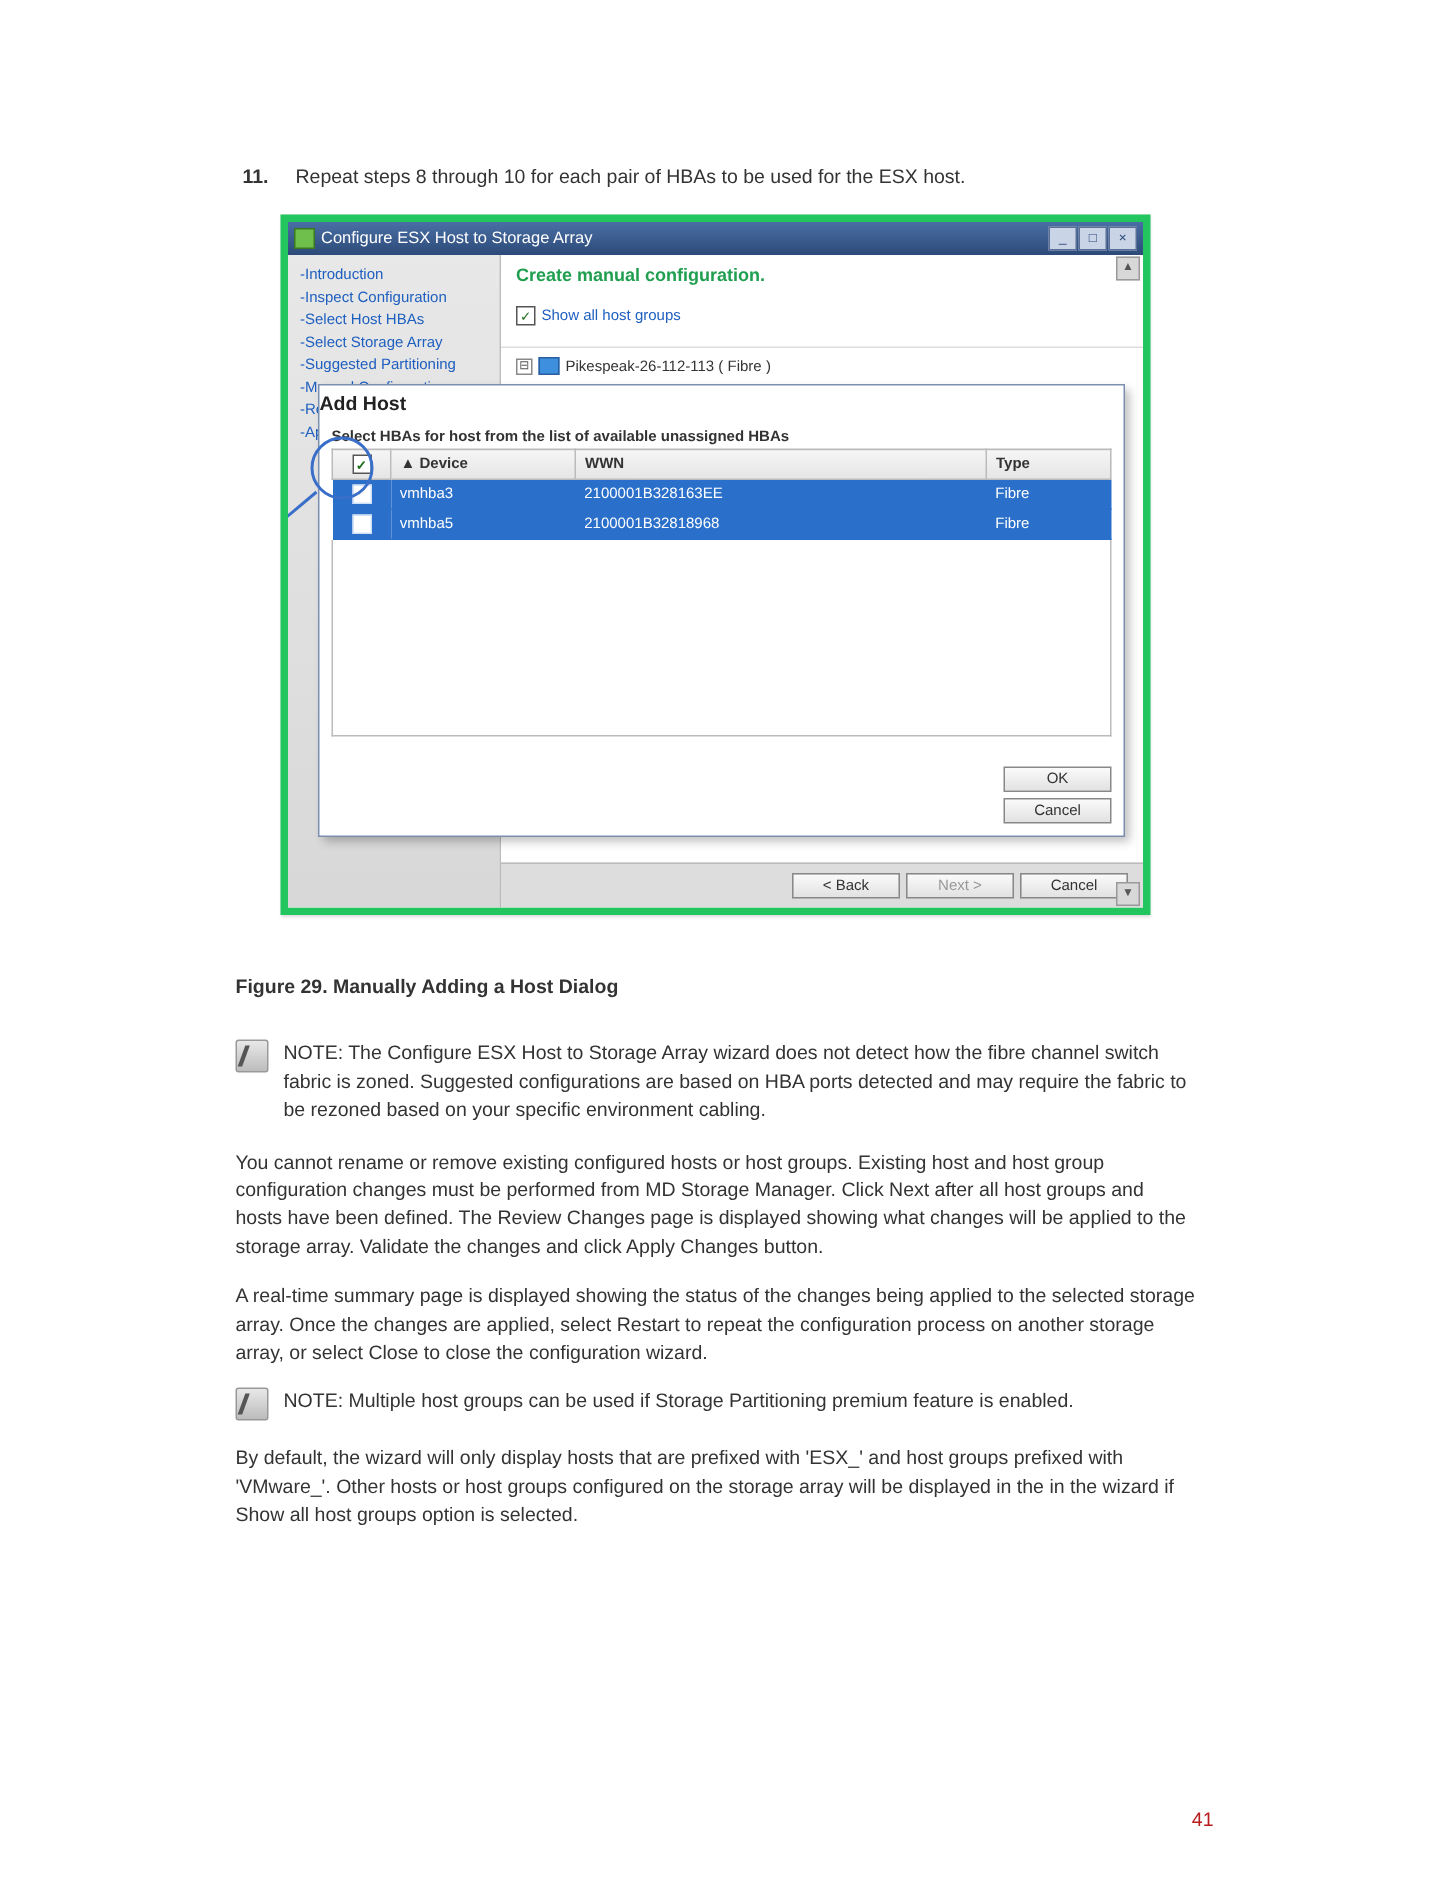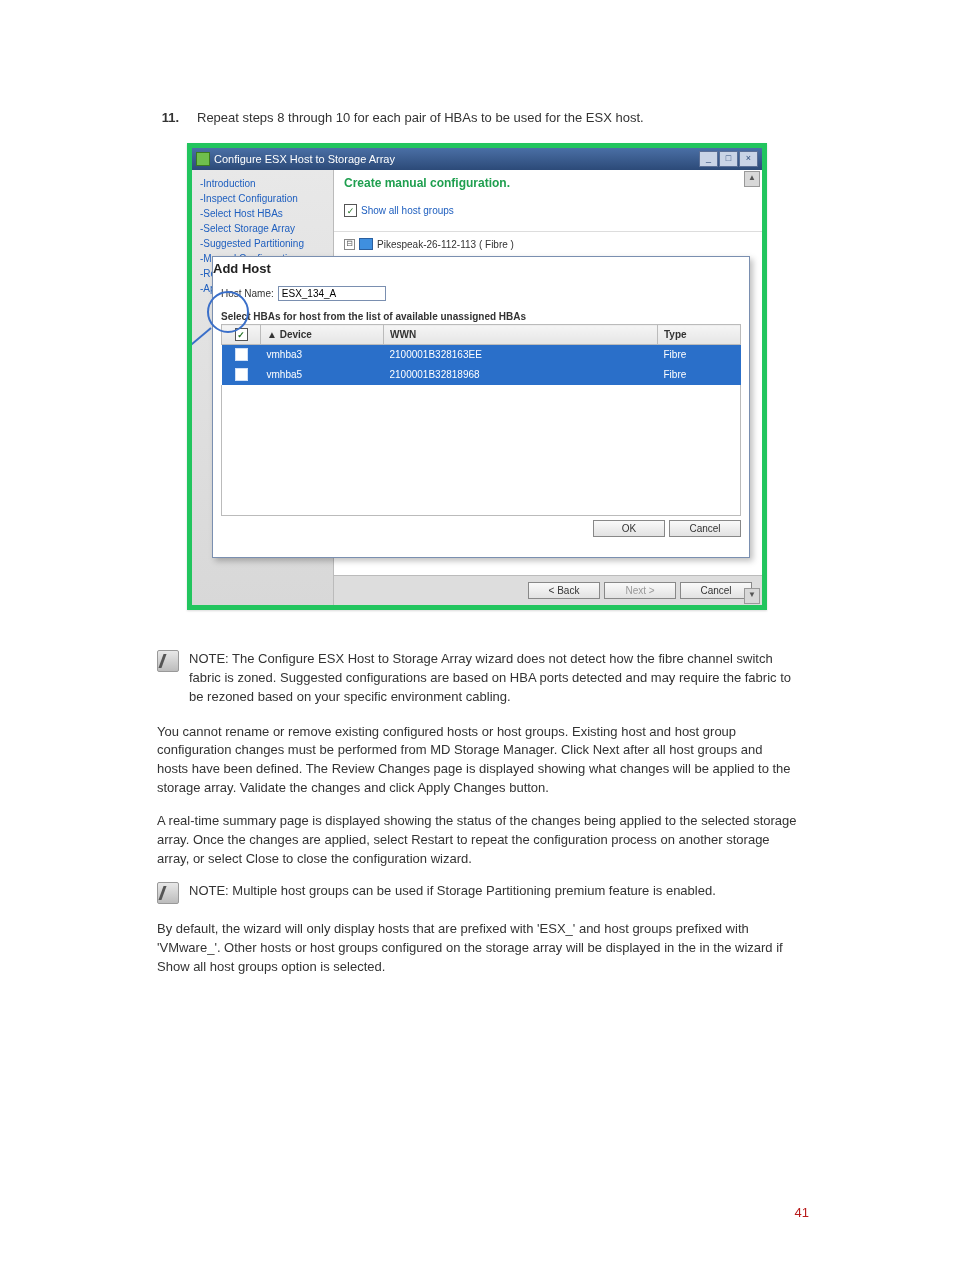--- a/index.html
+++ b/index.html
@@ -32,21 +32,21 @@
   .callout{position:absolute;left:-6px;top:34px;width:38px;height:38px;border:2px solid #3a6fc9;border-radius:50%;background:rgba(255,255,255,0);pointer-events:none;}
   .callout-line{position:absolute;left:-30px;top:70px;width:28px;height:2px;background:#3a6fc9;transform:rotate(-40deg);transform-origin:right center;}
   .dlg-instr{font-size:10px;font-weight:bold;margin-bottom:2px;color:#333;}
   .tbl{width:100%;border-collapse:collapse;font-size:10px;}
   .tbl th{background:linear-gradient(#f5f5f5,#e5e5e5);border:1px solid #bbb;padding:3px 6px;text-align:left;font-weight:bold;color:#333;}
   .tbl td{padding:3px 6px;border-bottom:1px solid #2a6fc9;}
   .tbl tr.sel{background:#2a6fc9;color:#fff;}
   .tbl-pad{height:130px;border:1px solid #bbb;border-top:none;background:#fff;}
   .chk{width:11px;height:11px;border:1px solid #555;background:#fff;display:inline-flex;align-items:center;justify-content:center;font-size:9px;color:#1f6f1f;}
   .chk.dk{border-color:#cfe0f7;color:#fff;}
-  .dlg-footer{position:absolute;right:8px;bottom:20px;display:flex;gap:4px;}
+  .dlg-footer{position:absolute;right:8px;bottom:8px;display:flex;gap:4px;flex-direction:column;}
   .caption{font-weight:bold;font-size:13px;margin:0 0 28px 0;}
   .note{display:flex;align-items:flex-start;gap:10px;margin:0 0 16px 0;}
   .note-icon{width:20px;height:20px;flex:none;background:linear-gradient(#e8e8e8,#bcbcbc);border:1px solid #999;border-radius:2px;position:relative;}
   .note-icon:after{content:"";position:absolute;left:3px;top:3px;right:3px;bottom:3px;border-left:3px solid #555;transform:skewX(-20deg);}
   .para{margin:0 0 14px 0;line-height:1.45;}
   b.kw{font-weight:normal;}
   .page-num{position:absolute;right:78px;bottom:48px;font-size:13px;color:#b91c1c;}
   .scroll-arrow{position:absolute;right:2px;width:14px;height:14px;background:#d8d8d8;border:1px solid #999;font-size:8px;line-height:12px;text-align:center;color:#555;}
 </style>
 </head>
@@ -95,24 +95,20 @@
           <span class="tree-exp">⊟</span>
           <span class="tree-ico"></span>
           <span>Pikespeak-26-112-113 ( Fibre )</span>
         </div>
 
         <div class="dialog-wrap">
           <div class="callout"></div>
           <div class="callout-line"></div>
           <div class="dialog-title">Add Host</div>
           <div class="dlg-body">
-            <div class="hostname-row">
-              <span>Host Name:</span>
-              <input type="text" value="ESX_134_A" style="">
-            </div>
             <div class="dlg-instr">Select HBAs for host from the list of available unassigned HBAs</div>
             <table class="tbl">
               <tbody>
                   <tr>
                 <th style="width:26px;text-align:center;"><span class="chk">✓</span></th>
                 <th style="width:110px;">▲ Device</th>
                 <th>WWN</th>
                 <th style="width:70px;">Type</th>
               </tr>
               <tr class="sel">
@@ -141,20 +137,21 @@
         <div class="wiz-footer">
           <span class="wiz-btn">&lt; Back</span>
           <span class="wiz-btn disabled">Next &gt;</span>
           <span class="wiz-btn">Cancel</span>
         </div>
         <div class="scroll-arrow" style="bottom:1px;">▼</div>
       </div>
     </div>
   </div>
 
+  <p class="caption">Figure 29. Manually Adding a Host Dialog</p>
 
   <div class="note">
     <span class="note-icon"></span>
     <div class="para" style="margin:0;">
       <b class="kw">NOTE: </b><span>The Configure ESX Host to Storage Array wizard does not detect how the fibre channel switch fabric is zoned. Suggested configurations are based on HBA ports detected and may require the fabric to be rezoned based on your specific environment cabling.</span>
     </div>
   </div>
 
   <p class="para">
     <span>You cannot rename or remove existing configured hosts or host groups. Existing host and host group configuration changes must be performed from MD Storage Manager. Click </span><b class="kw">Next</b><span> after all host groups and hosts have been defined. The </span><b class="kw">Review Changes</b><span> page is displayed showing what changes will be applied to the storage array. Validate the changes and click </span><b class="kw">Apply Changes</b><span> button.</span>

